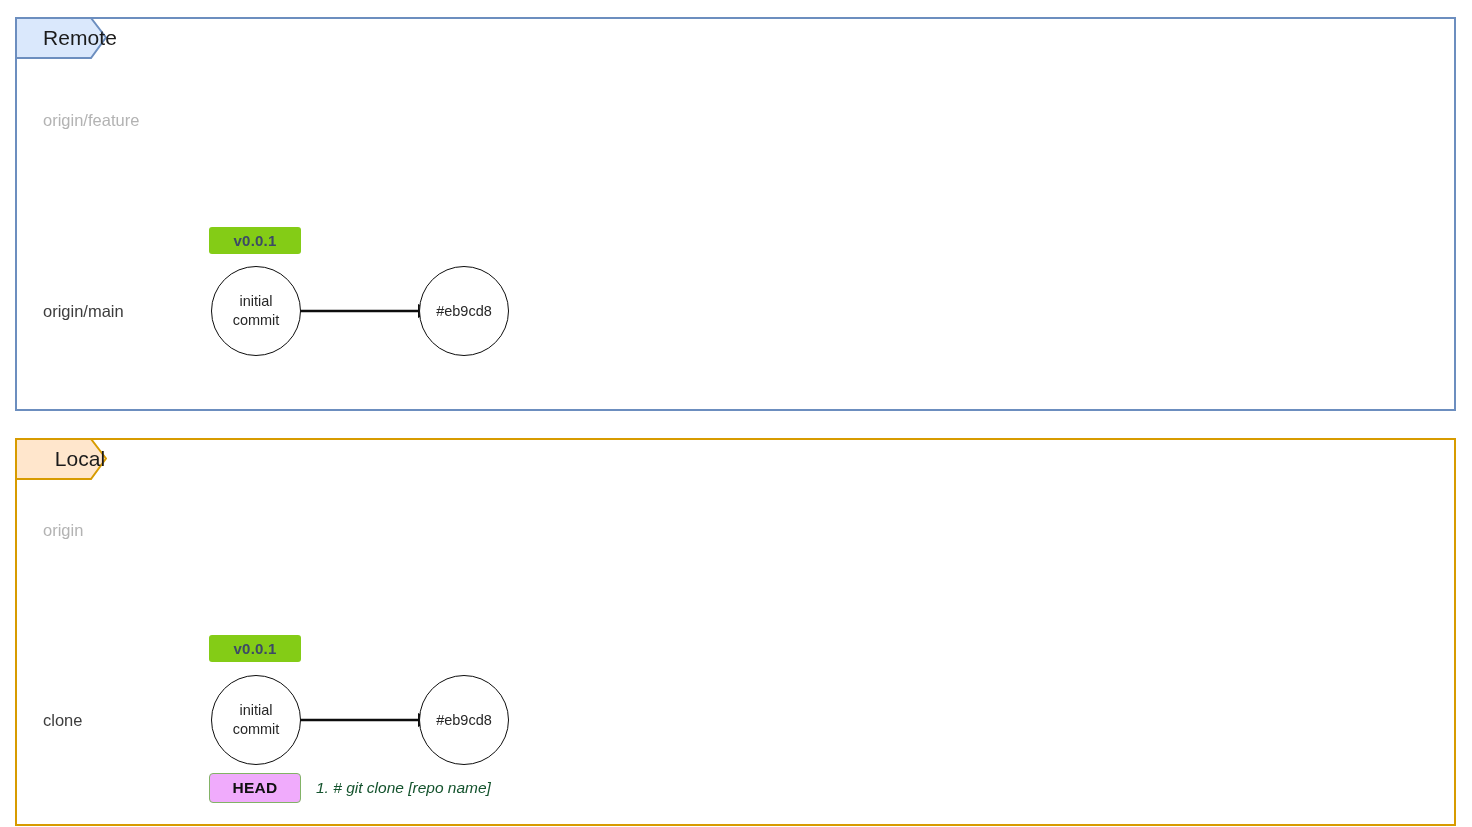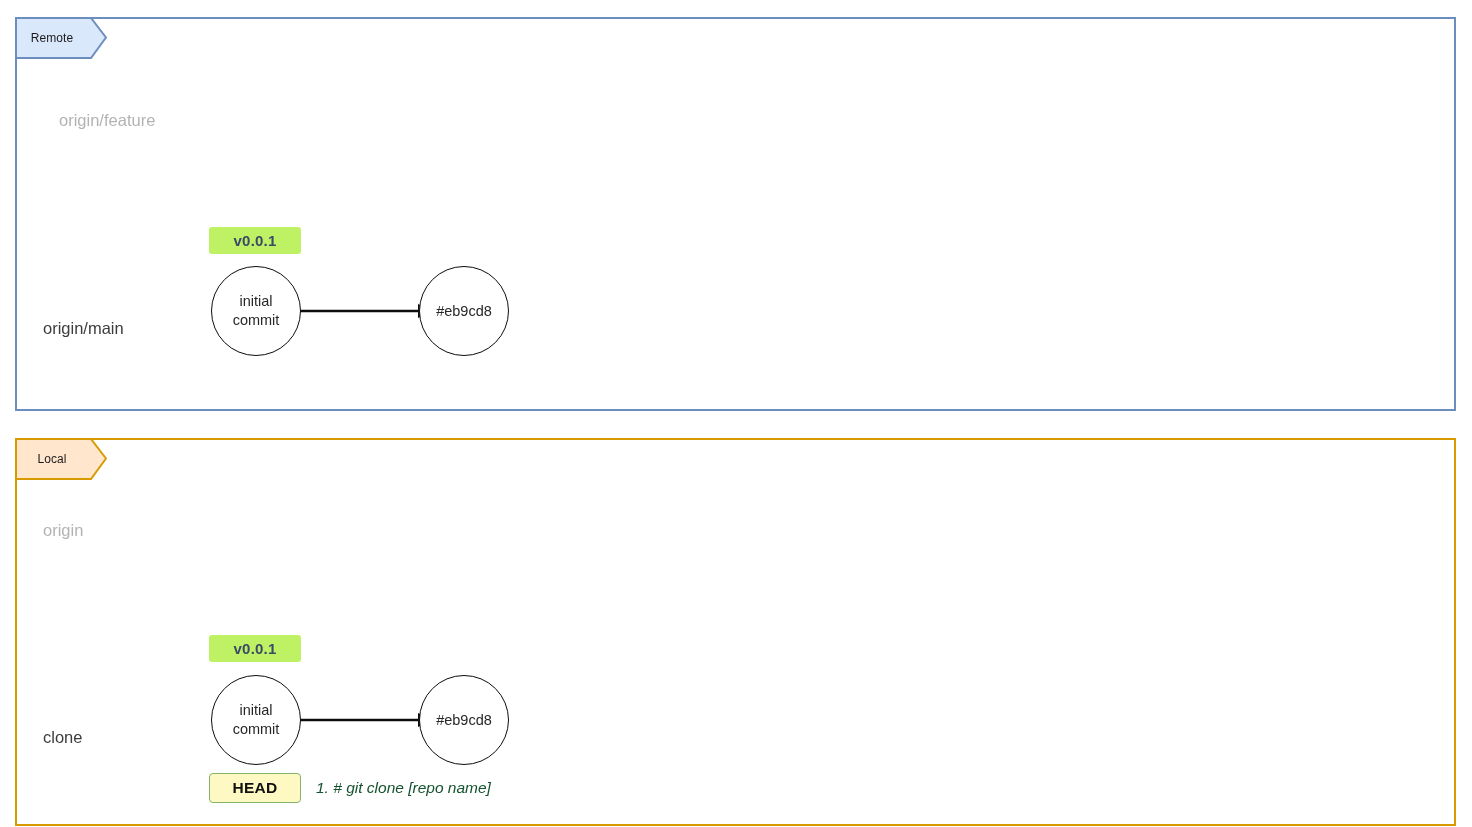--- a/index.html
+++ b/index.html
@@ -48,33 +48,34 @@
   .panel-tab svg { display: block; }
   .panel-tab-label {
     position: absolute;
     left: 0;
     top: 0;
     width: 74px;
     height: 42px;
     display: flex;
     align-items: center;
     justify-content: center;
-    font-size: 12px;
+    font-size: 21px;
     color: #1b1b1b;
     letter-spacing: 0.1px;
     pointer-events: none;
+    padding-left: 28px;
   }
   .lane-label {
     position: absolute;
     font-size: 16.5px;
     white-space: nowrap;
     transform: translateY(-50%);
   }
   .lane-label.muted { color: #b3b3b3; }
-  .lane-label.active { color: #3d3d3d; margin-top: 17px; }
+  .lane-label.active { color: #3d3d3d; }
 
   .commit-node {
     position: absolute;
     width: 90px;
     height: 90px;
     border-radius: 50%;
     border: 1.7px solid #0d0d0d;
     background: #ffffff;
     box-sizing: border-box;
     display: flex;
@@ -95,37 +96,37 @@
   }
 
   
   .tag-version {
     position: absolute;
     display: flex;
     align-items: center;
     justify-content: center;
     width: 92px;
     height: 27px;
-    background: #bef264;
+    background: #84cc16;
     border-radius: 3px;
     color: #3c4a66;
     font-size: 15px;
     font-weight: bold;
     letter-spacing: 0.2px;
     z-index: 3;
   }
 
   .tag-head {
     position: absolute;
     display: flex;
     align-items: center;
     justify-content: center;
     width: 92px;
     height: 30px;
-    background: #fef9c3;
+    background: #f0abfc;
     border: 1.6px solid #82b366;
     border-radius: 4px;
     box-sizing: border-box;
     color: #101010;
     font-size: 15.5px;
     font-weight: bold;
     letter-spacing: 0.3px;
     z-index: 3;
   }
 
@@ -144,21 +145,21 @@
 <section class="panel" id="panel-remote">
   <div class="panel-body"></div>
 
   <div class="panel-tab">
     <svg width="92" height="42" viewBox="0 0 92 42" xmlns="http://www.w3.org/2000/svg">
       <polygon points="1,1 76,1 91,20.5 76,41 1,41" fill="#dae8fc" stroke="#6c8ebf" stroke-width="2" stroke-linejoin="miter"></polygon>
     </svg>
     <div class="panel-tab-label">Remote</div>
   </div>
 
-  <div class="lane-label muted" style="left:44px; top:103px;">origin/feature</div>
+  <div class="lane-label muted" style="left:28px; top:103px;">origin/feature</div>
 
   <div class="lane-label active" style="left:28px; top:294px;">origin/main</div>
 
   <div class="tag-version" style="left:194px; top:210px;">v0.0.1</div>
 
   <div class="edge" style="left:283px; top:284px; width:135px;">
     <svg width="135" height="20" viewBox="0 0 135 20" xmlns="http://www.w3.org/2000/svg">
       <line x1="0" y1="10" x2="120" y2="10" stroke="#0d0d0d" stroke-width="2.6"></line>
       <polygon points="120,3 134,10 120,17" fill="#0d0d0d"></polygon>
     </svg>

